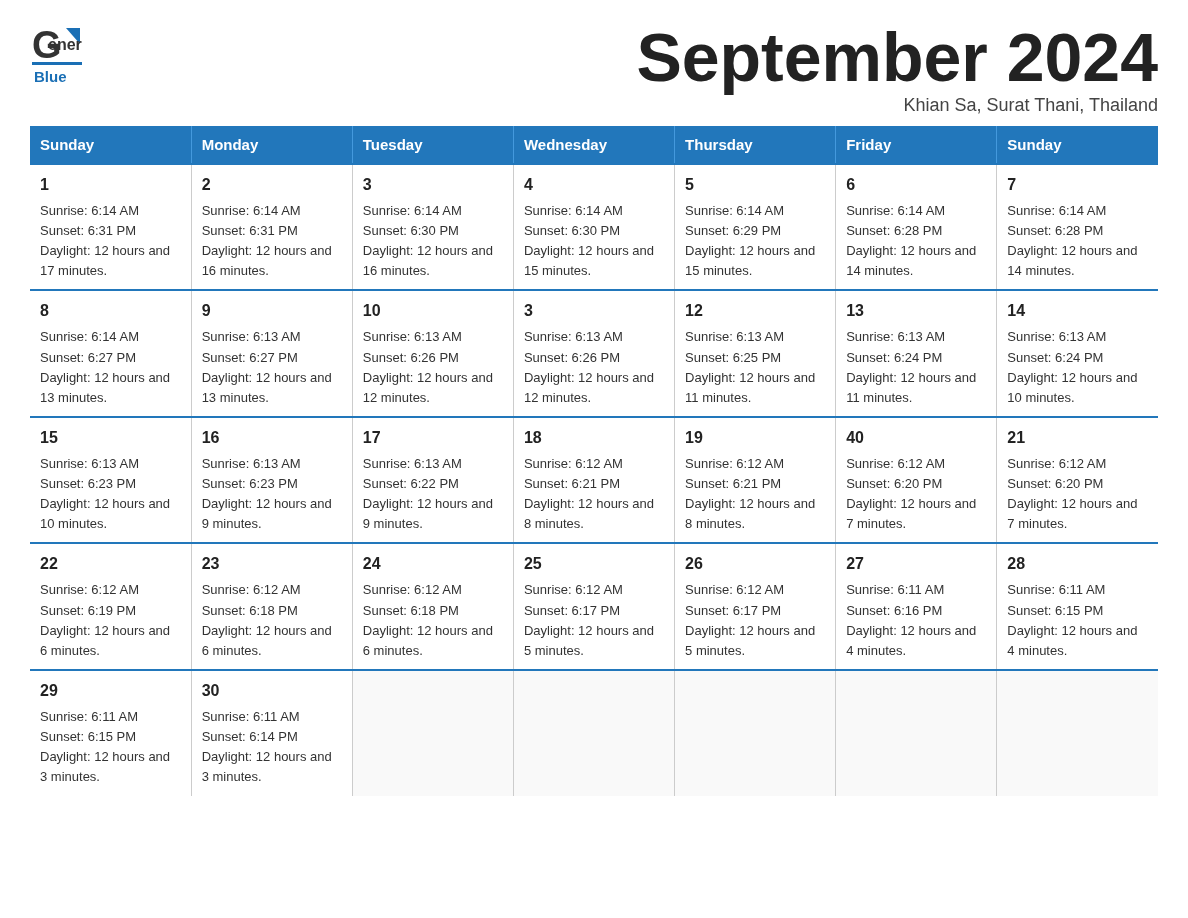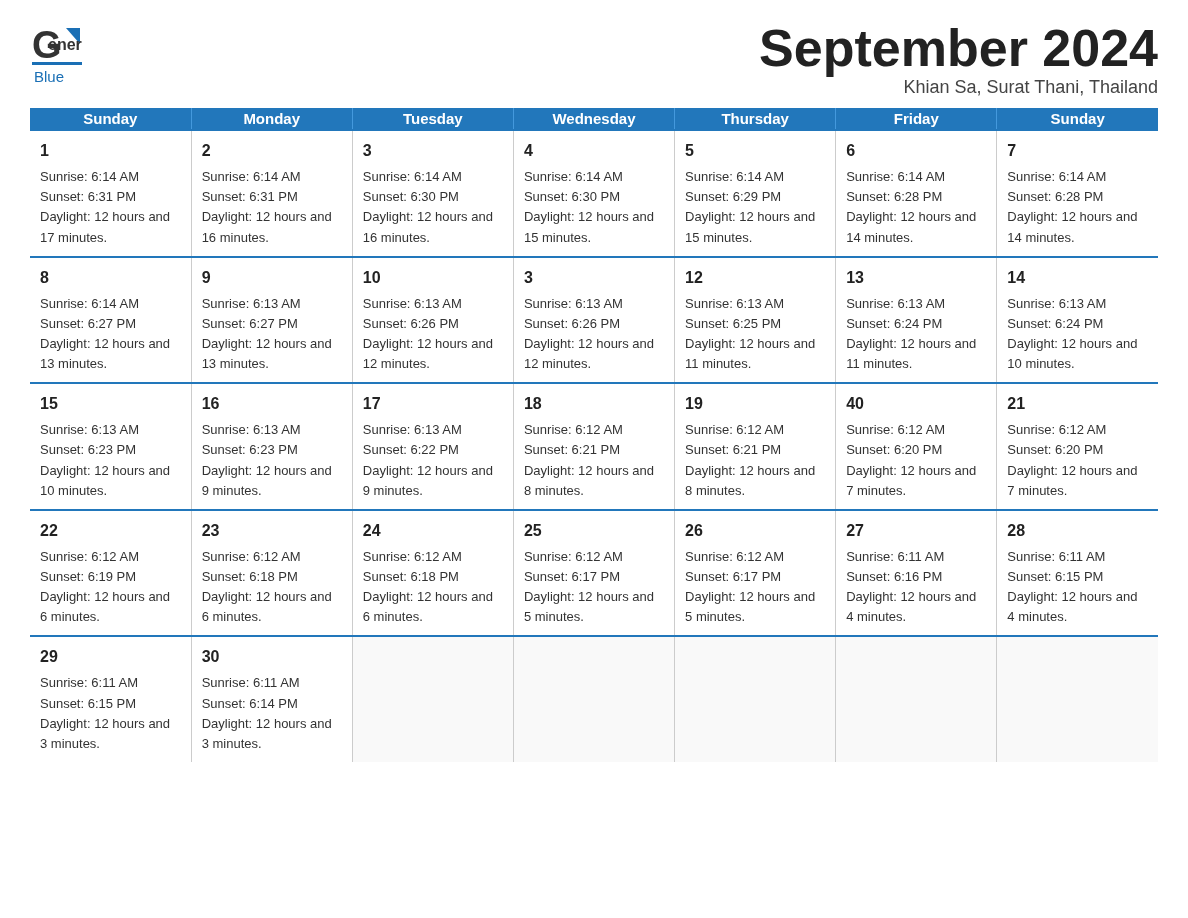--- a/index.html
+++ b/index.html
@@ -19,44 +19,44 @@
     }
     .logo {
       display: flex;
       flex-direction: column;
       align-items: flex-start;
     }
     .title-block {
       text-align: right;
     }
     .title-block h1 {
-      font-size: 52px;
+      font-size: 68px;
       font-weight: bold;
       color: #222;
       line-height: 1.1;
     }
     .title-block h2 {
       font-size: 18px;
       font-weight: normal;
       color: #444;
     }
     table {
       width: 100%;
       border-collapse: collapse;
       margin-top: 6px;
     }
     thead tr {
       background: #2277bb;
       color: #fff;
     }
     thead th {
-      padding: 2px 10px;
+      padding: 10px 10px;
       font-size: 15px;
       font-weight: bold;
-      text-align: center;
+      text-align: left;
       border-right: 1px solid #4499dd;
     }
     thead th:last-child {
       border-right: none;
     }
     tbody tr {
       border-top: 2px solid #2277bb;
     }
     tbody tr.week-row {
       border-top: 2px solid #2277bb;
@@ -104,21 +104,21 @@
 
         <text x="2" y="38" font-size="38" font-weight="bold" fill="#333" font-family="Arial">G</text>
 
         <polygon points="36,8 50,8 50,24" fill="#1a6fb5"></polygon>
 
         <rect x="2" y="42" width="50" height="3" fill="#1a6fb5"></rect>
 
         <text x="18" y="30" font-size="16" font-weight="bold" fill="#333" font-family="Arial">eneral</text>
       </svg>
     </div>
-    <div style="font-size:15px; color:#1a6fb5; font-weight:normal; margin-top:-4px; margin-left:4px;">Blue</div>
+    <div style="font-size:15px; color:#1a6fb5; font-weight:bold; margin-top:-4px; margin-left:4px;">Blue</div>
   </div>
   <div class="title-block">
     <h1>September 2024</h1>
     <h2>Khian Sa, Surat Thani, Thailand</h2>
   </div>
 </div>
 
 <table>
   <thead>
     <tr>

